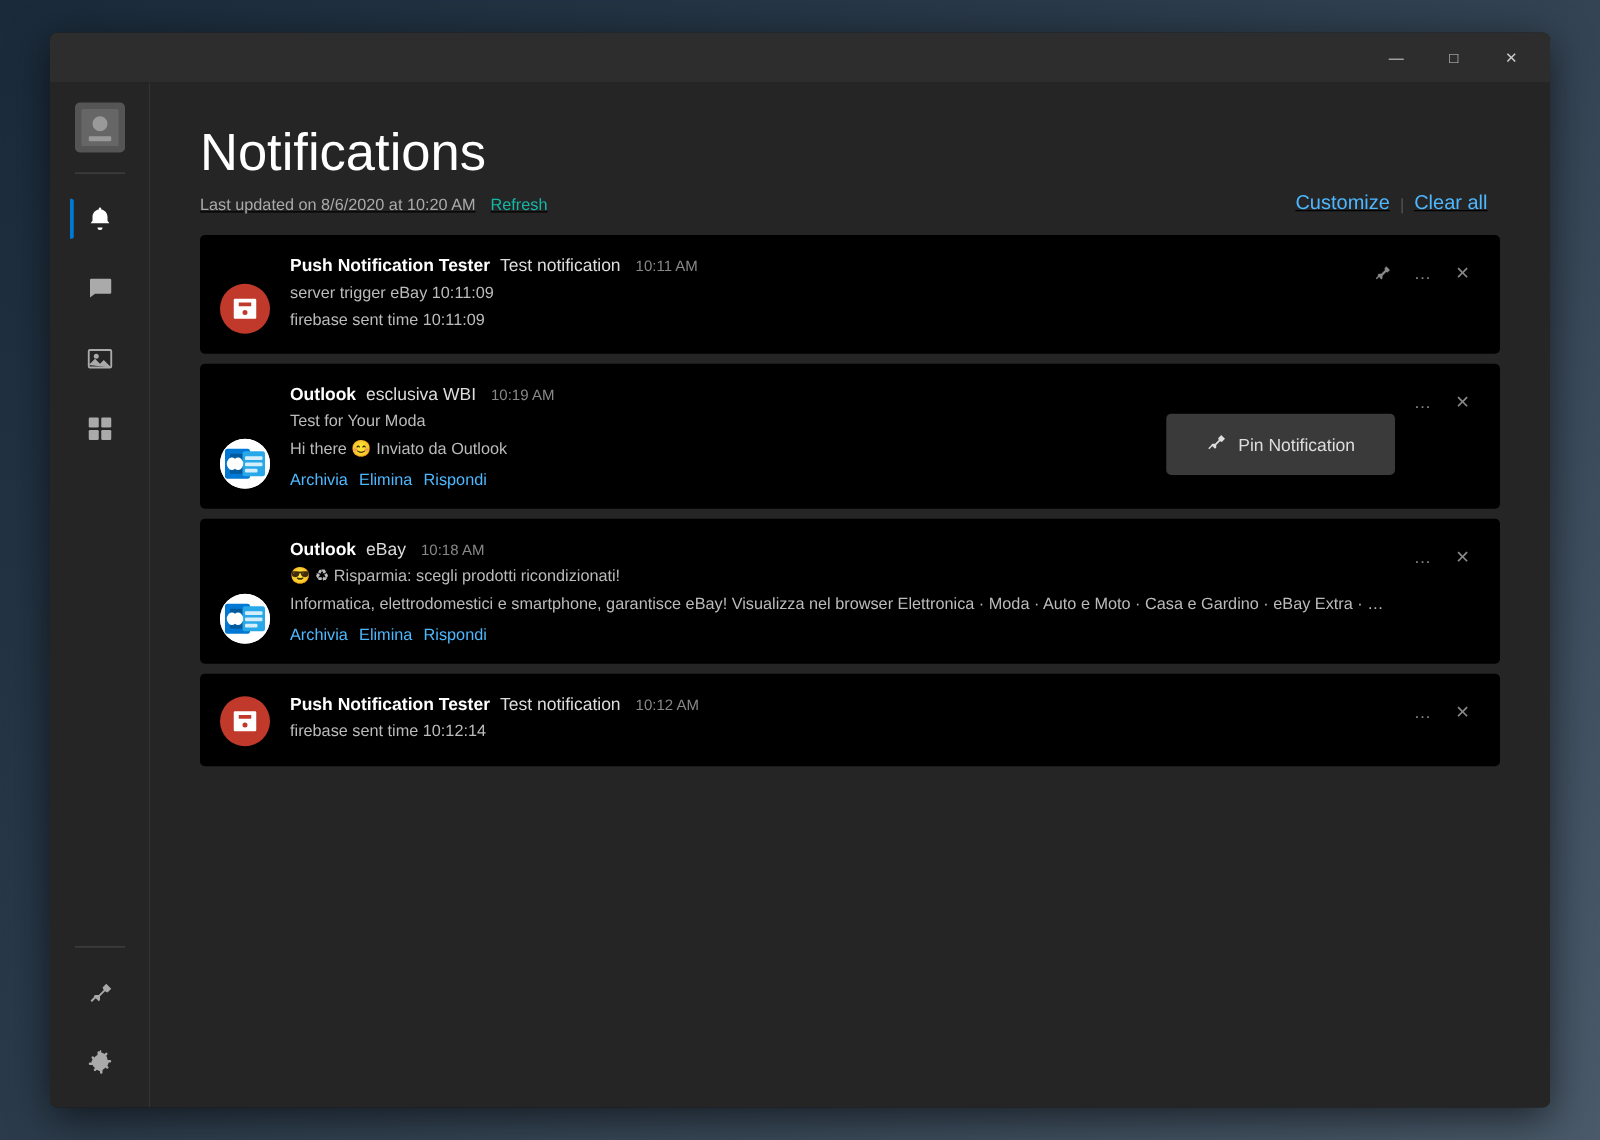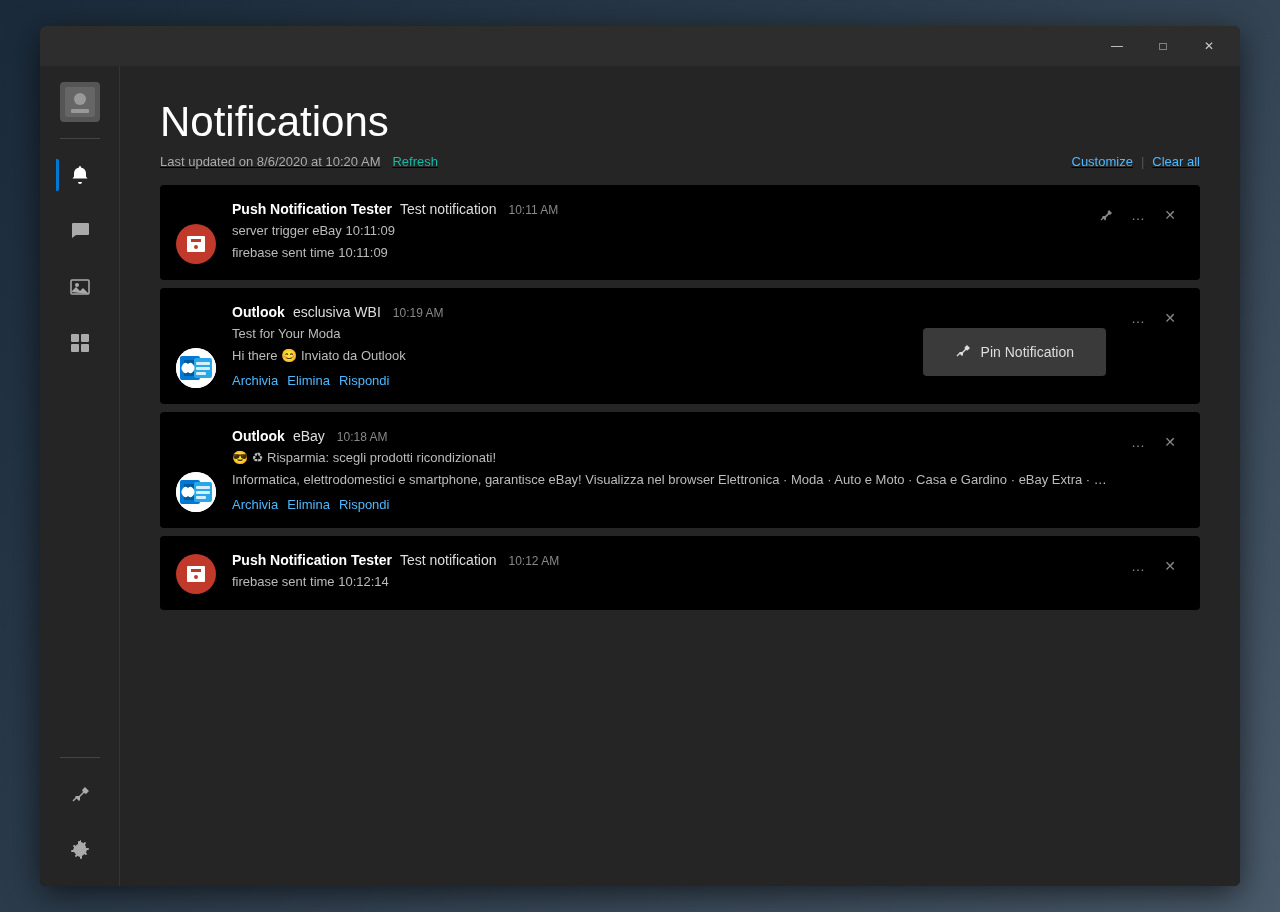--- a/index.html
+++ b/index.html
@@ -123,21 +123,21 @@
     .main-content {
       flex: 1;
       background: #252525;
       display: flex;
       flex-direction: column;
       overflow: hidden;
     }
 
     
     .page-header {
-      padding: 32px 40px 16px 40px;
+      padding: 32px 50px 16px 40px;
       flex-shrink: 0;
     }
     .page-title {
       font-size: 42px;
       font-weight: 300;
       color: #fff;
       margin-bottom: 8px;
     }
     .header-bar {
       display: flex;
@@ -164,21 +164,21 @@
     }
     .header-right {
       display: flex;
       align-items: center;
       gap: 8px;
     }
     .header-action-btn {
       color: #4db8ff;
       background: none;
       border: none;
-      font-size: 13px;
+      font-size: 16px;
       cursor: pointer;
       padding: 0;
     }
     .header-sep {
       color: #555;
       font-size: 13px;
     }
 
     
     .notifications-list {
@@ -284,21 +284,21 @@
       border: none;
       color: #888;
       cursor: pointer;
       border-radius: 4px;
       font-size: 14px;
     }
 
     
     .pin-popup {
       position: absolute;
-      right: 94px;
+      right: 84px;
       top: 40px;
       background: #3a3a3a;
       border-radius: 4px;
       padding: 4px 16px;
       box-shadow: 0 4px 16px rgba(0,0,0,0.5);
       z-index: 100;
       min-width: 180px;
     }
     .pin-popup-item {
       display: flex;

